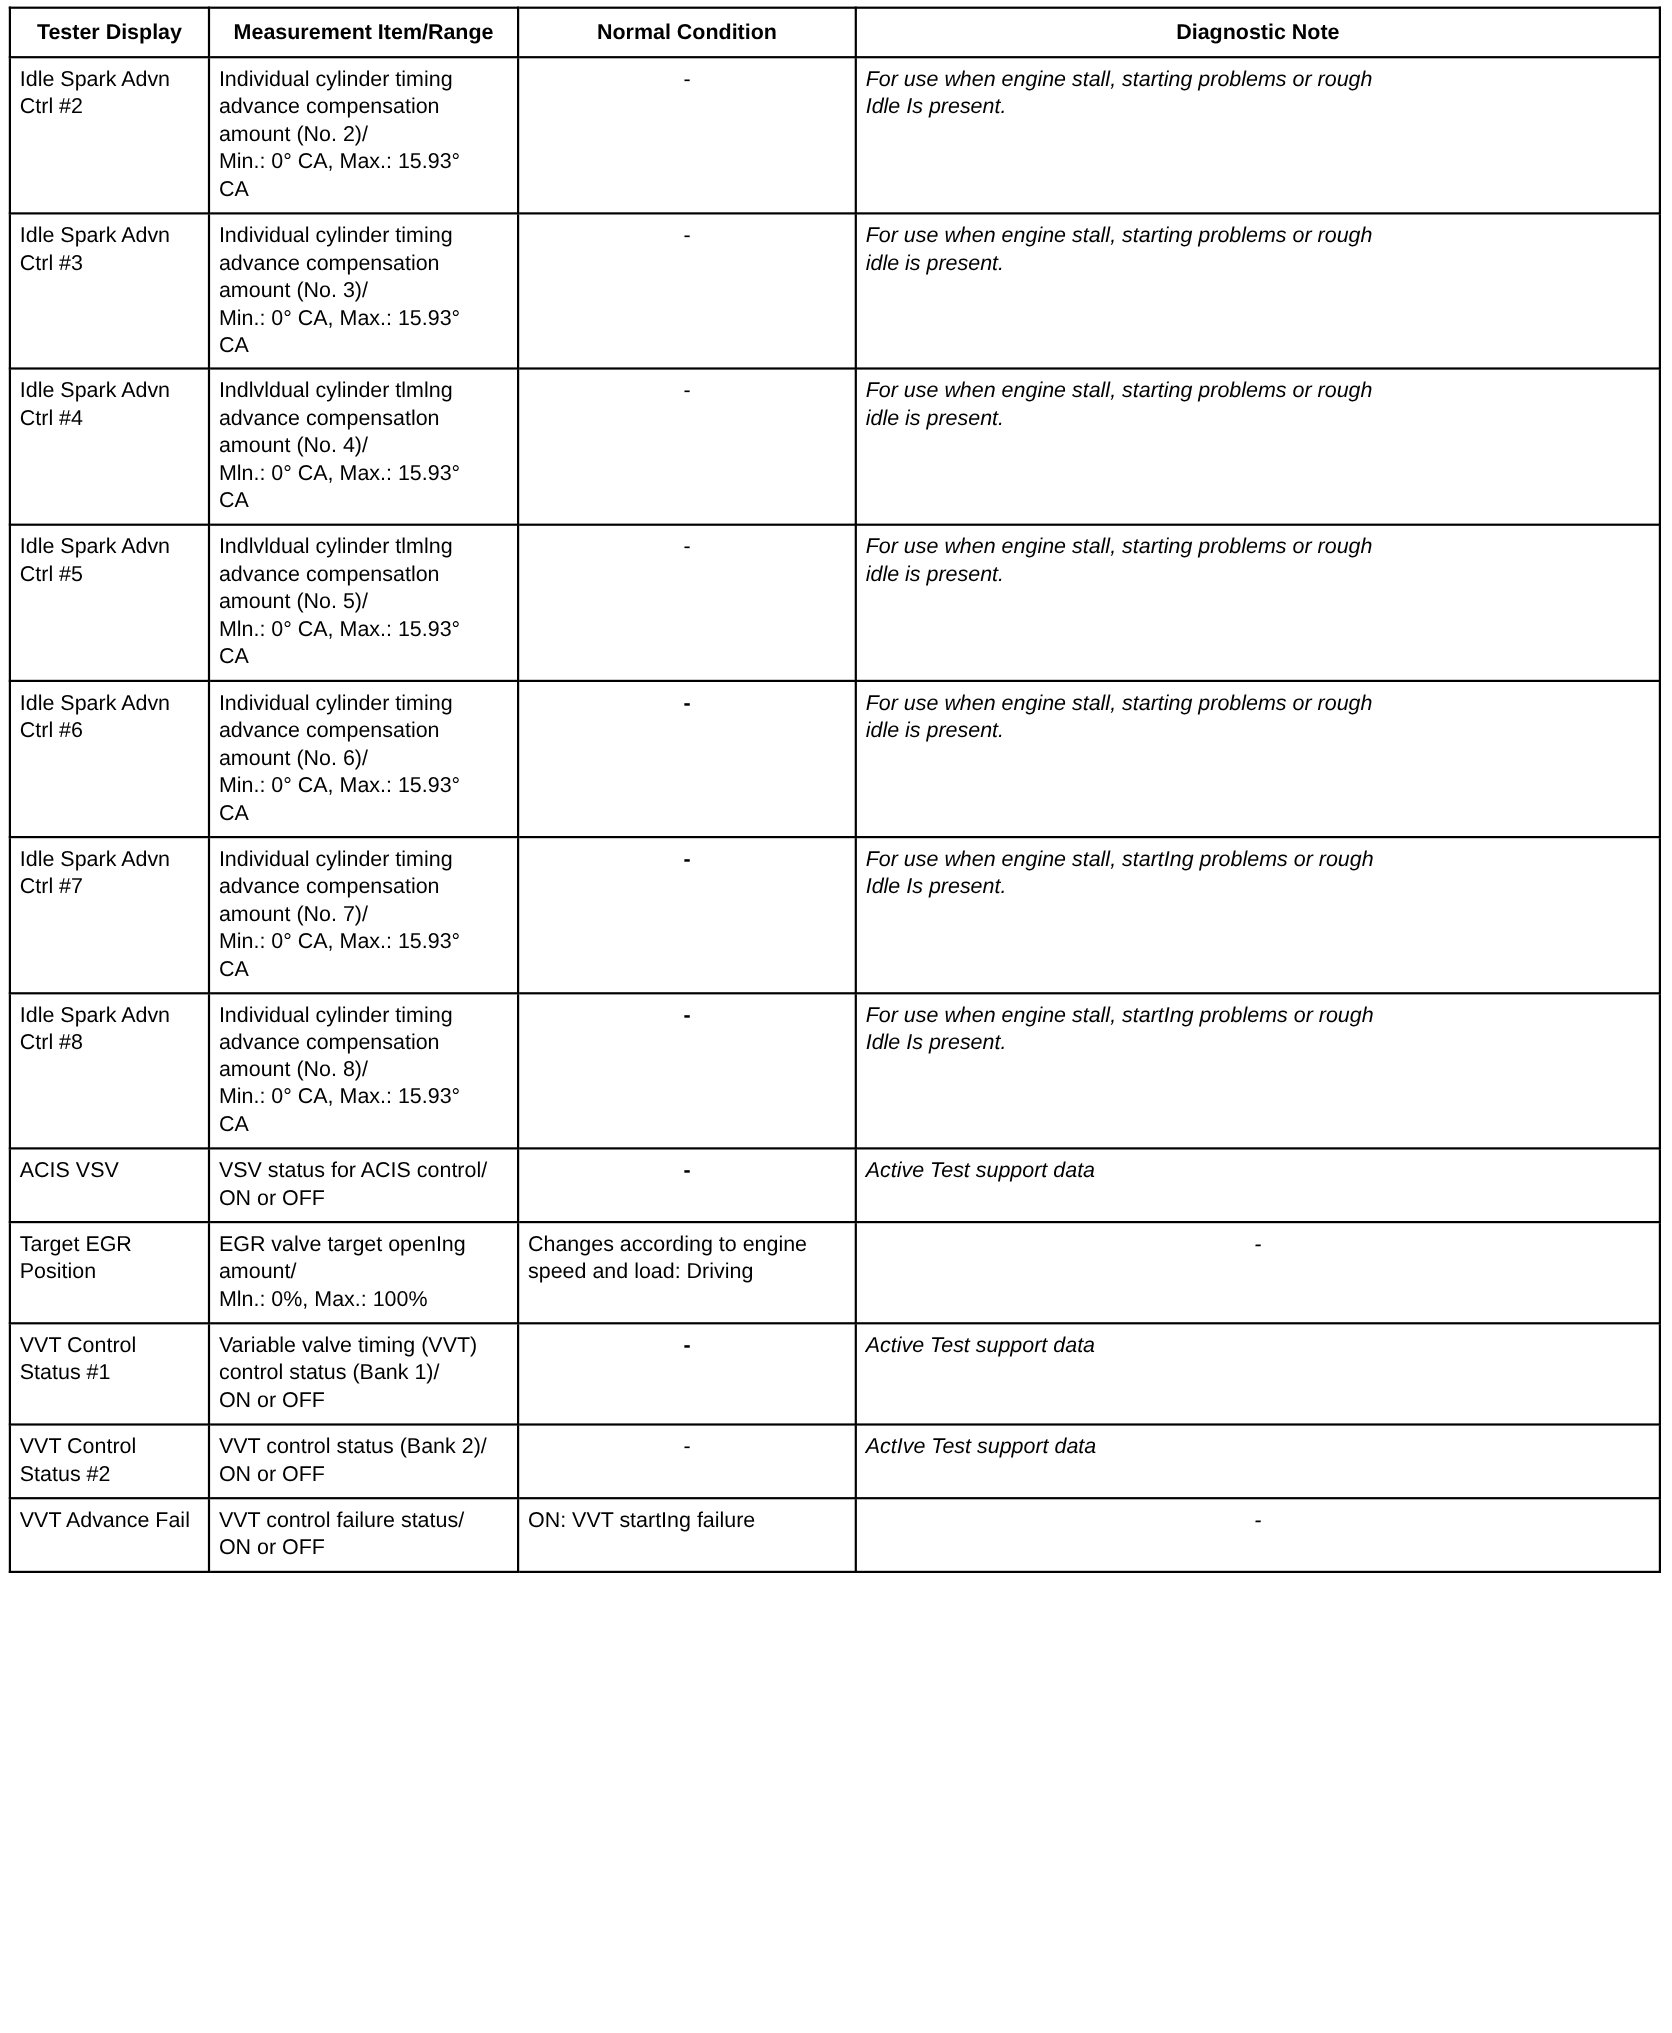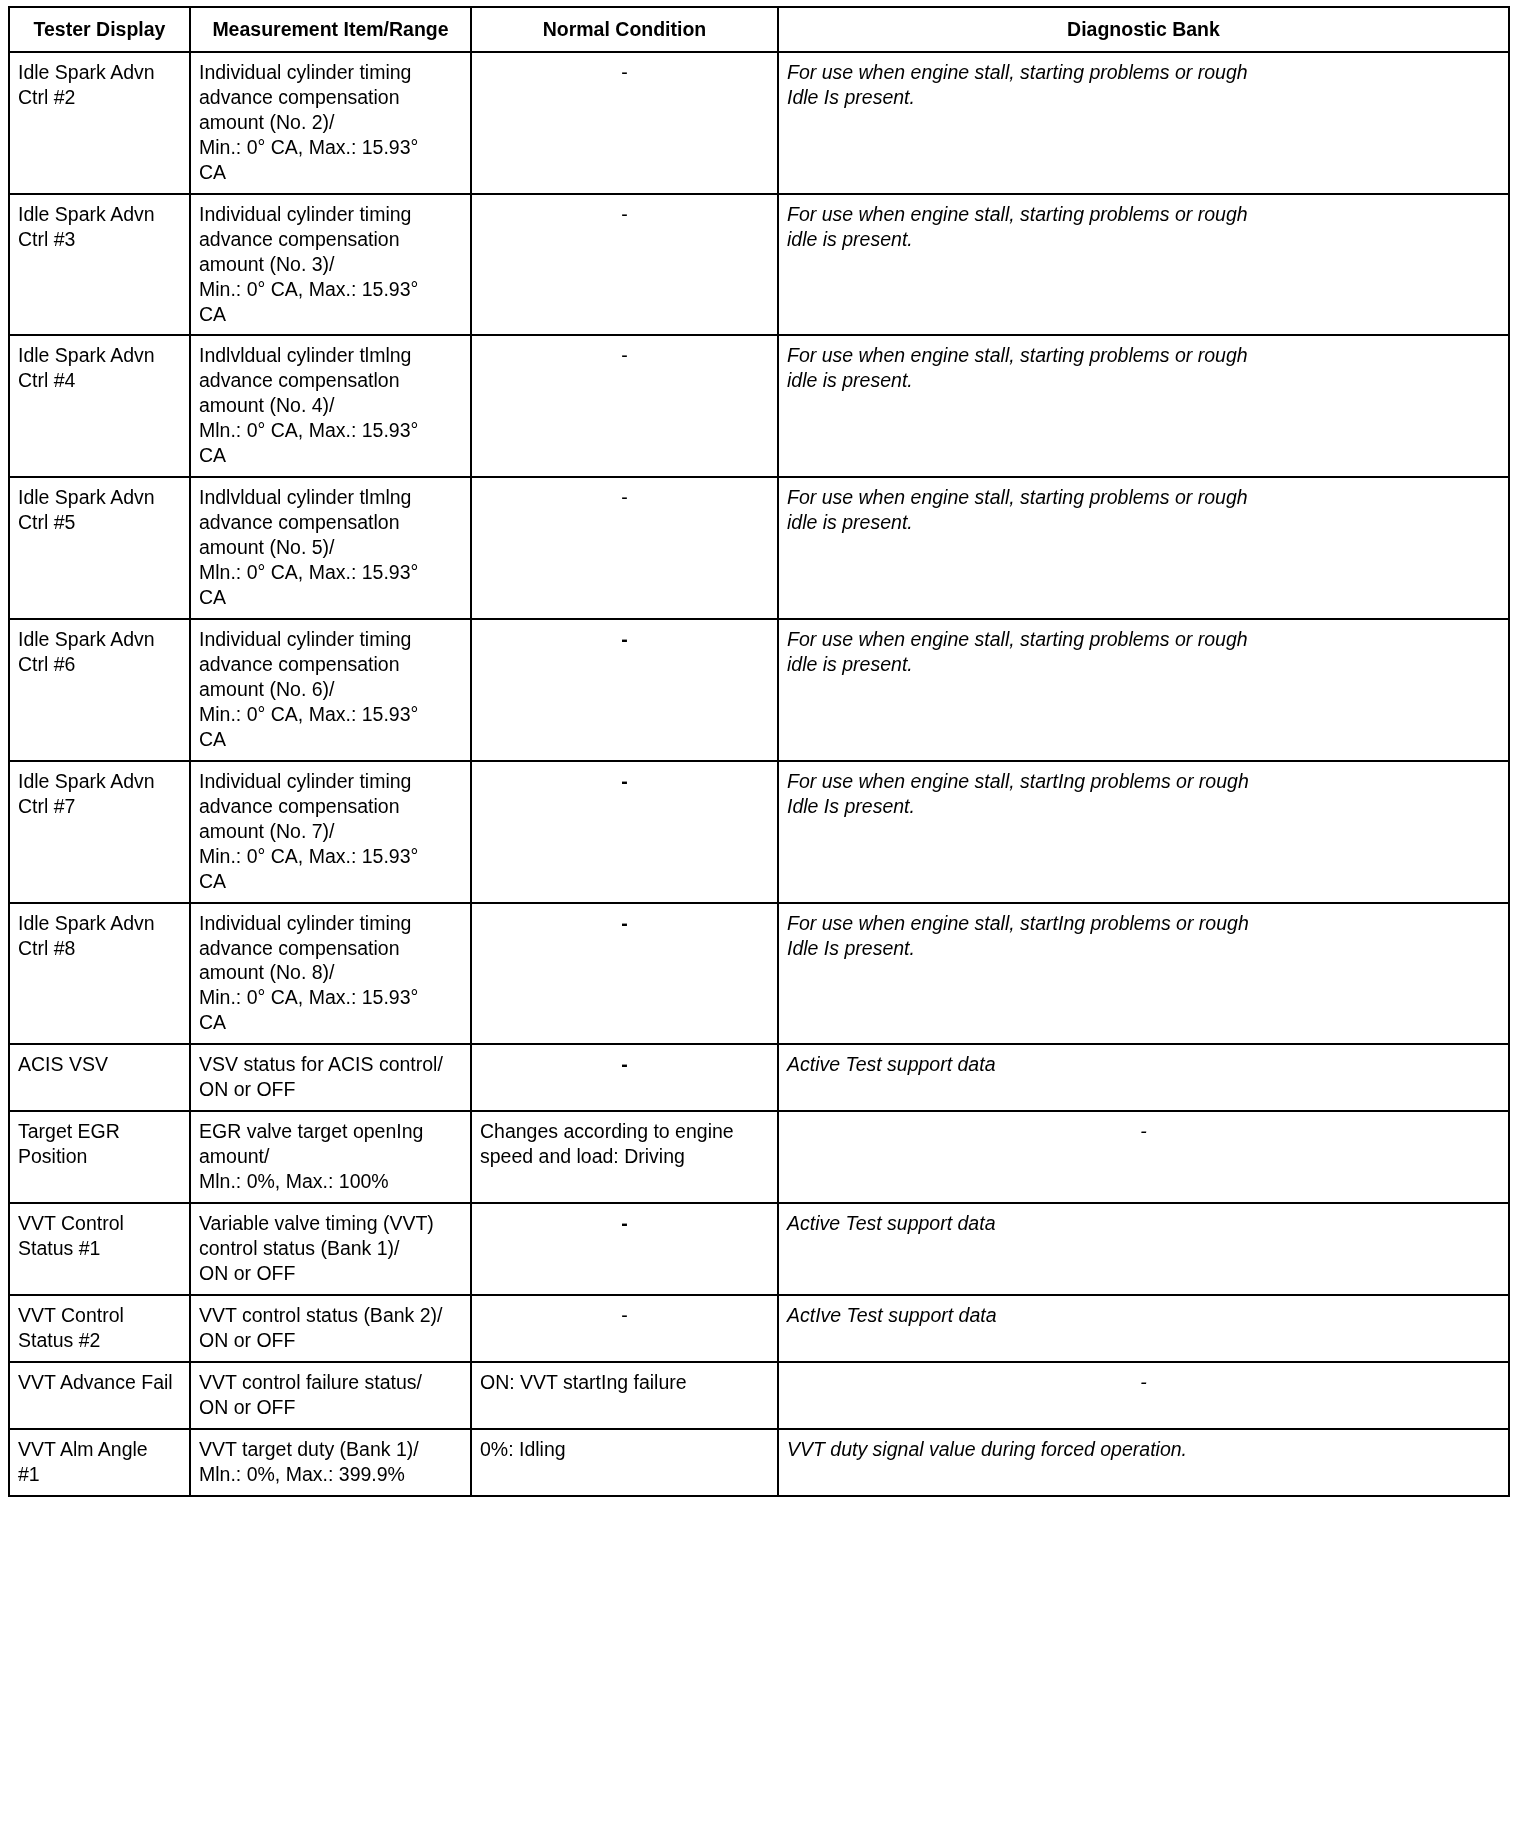--- a/index.html
+++ b/index.html
@@ -82,21 +82,21 @@
       <col class="c1">
         <col class="c2">
         <col class="c3">
         <col class="c4">
     </colgroup>
     <thead>
       <tr>
         <th>Tester Display</th>
         <th>Measurement Item/Range</th>
         <th>Normal Condition</th>
-        <th>Diagnostic Bank</th>
+        <th>Diagnostic Note</th>
       </tr>
     </thead>
     <tbody id="tbody">
         <tr>
           <td class="col-display mid">Idle Spark Advn
 Ctrl #2</td>
           <td class="col-range">Individual cylinder timing
 advance compensation
 amount (No. 2)/
 Min.: 0° CA, Max.: 15.93°
@@ -211,23 +211,15 @@
           <td class="col-normal dash-thin">-</td>
           <td class="col-note">ActIve Test support data</td>
         </tr>
         <tr>
           <td class="col-display mid">VVT Advance Fail</td>
           <td class="col-range">VVT control failure status/
 ON or OFF</td>
           <td class="col-normal">ON: VVT startIng failure</td>
           <td class="col-note dash-thin">-</td>
         </tr>
-        <tr>
-          <td class="col-display mid">VVT Alm Angle
-#1</td>
-          <td class="col-range">VVT target duty (Bank 1)/
-Mln.: 0%, Max.: 399.9%</td>
-          <td class="col-normal">0%: Idling</td>
-          <td class="col-note">VVT duty signal value during forced operation.</td>
-        </tr>
       </tbody>
   </table>
 </div>
 
 </body></html>

